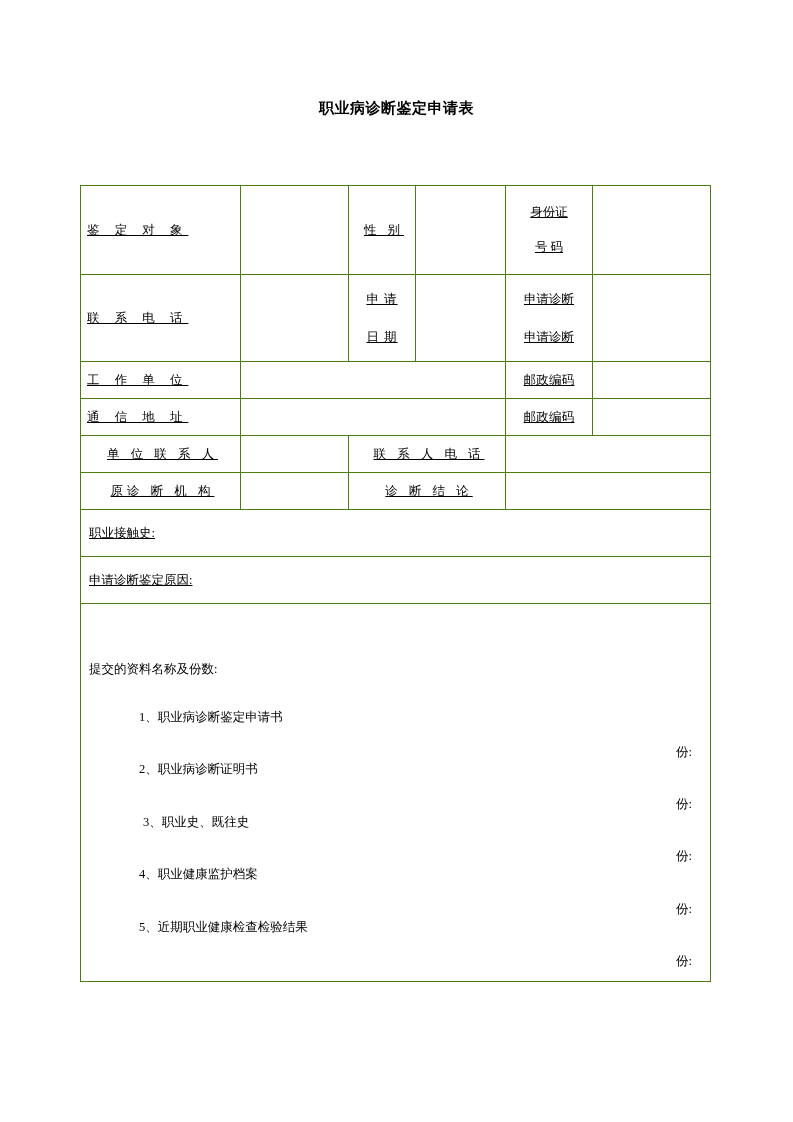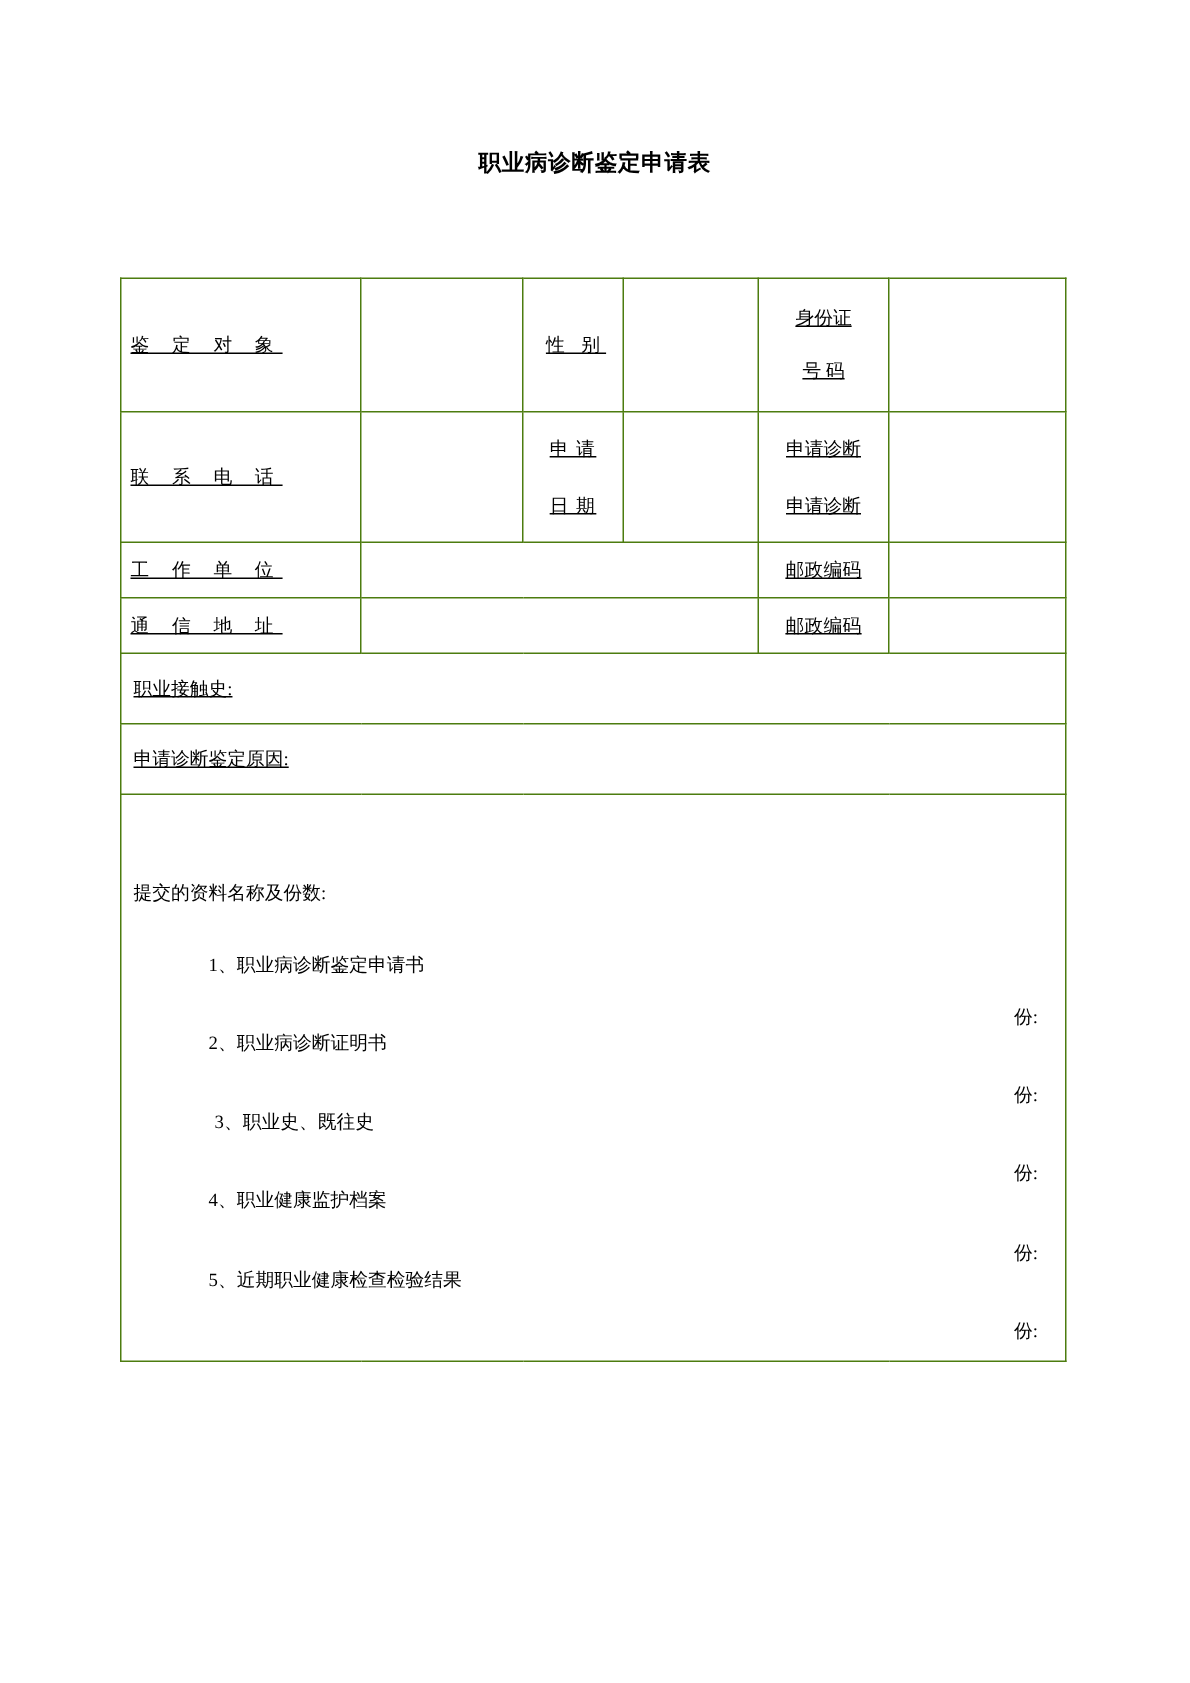--- a/index.html
+++ b/index.html
@@ -180,21 +180,33 @@
         <td></td>
       </tr>
 
       <tr>
         <td class="lbl-spaced" style="height:36px">通 信 地 址</td>
         <td colspan="3"></td>
         <td class="lbl">邮政编码</td>
         <td></td>
       </tr>
 
-
+      <tr>
+        <td class="lbl-spaced-sm" style="height:36px">单 位 联 系 人</td>
+        <td></td>
+        <td class="lbl-spaced-sm" colspan="2">联 系 人 电 话</td>
+        <td colspan="2"></td>
+      </tr>
+
+      <tr>
+        <td class="lbl-spaced-sm" style="height:36px">原诊 断 机 构</td>
+        <td></td>
+        <td class="lbl-spaced-sm" colspan="2">诊 断 结 论</td>
+        <td colspan="2"></td>
+      </tr>
 
       <tr>
         <td class="full-row-cell" colspan="6">
           <span>职业接触史:</span>
         </td>
       </tr>
 
       <tr>
         <td class="full-row-cell" colspan="6">
           <span>申请诊断鉴定原因:</span>

